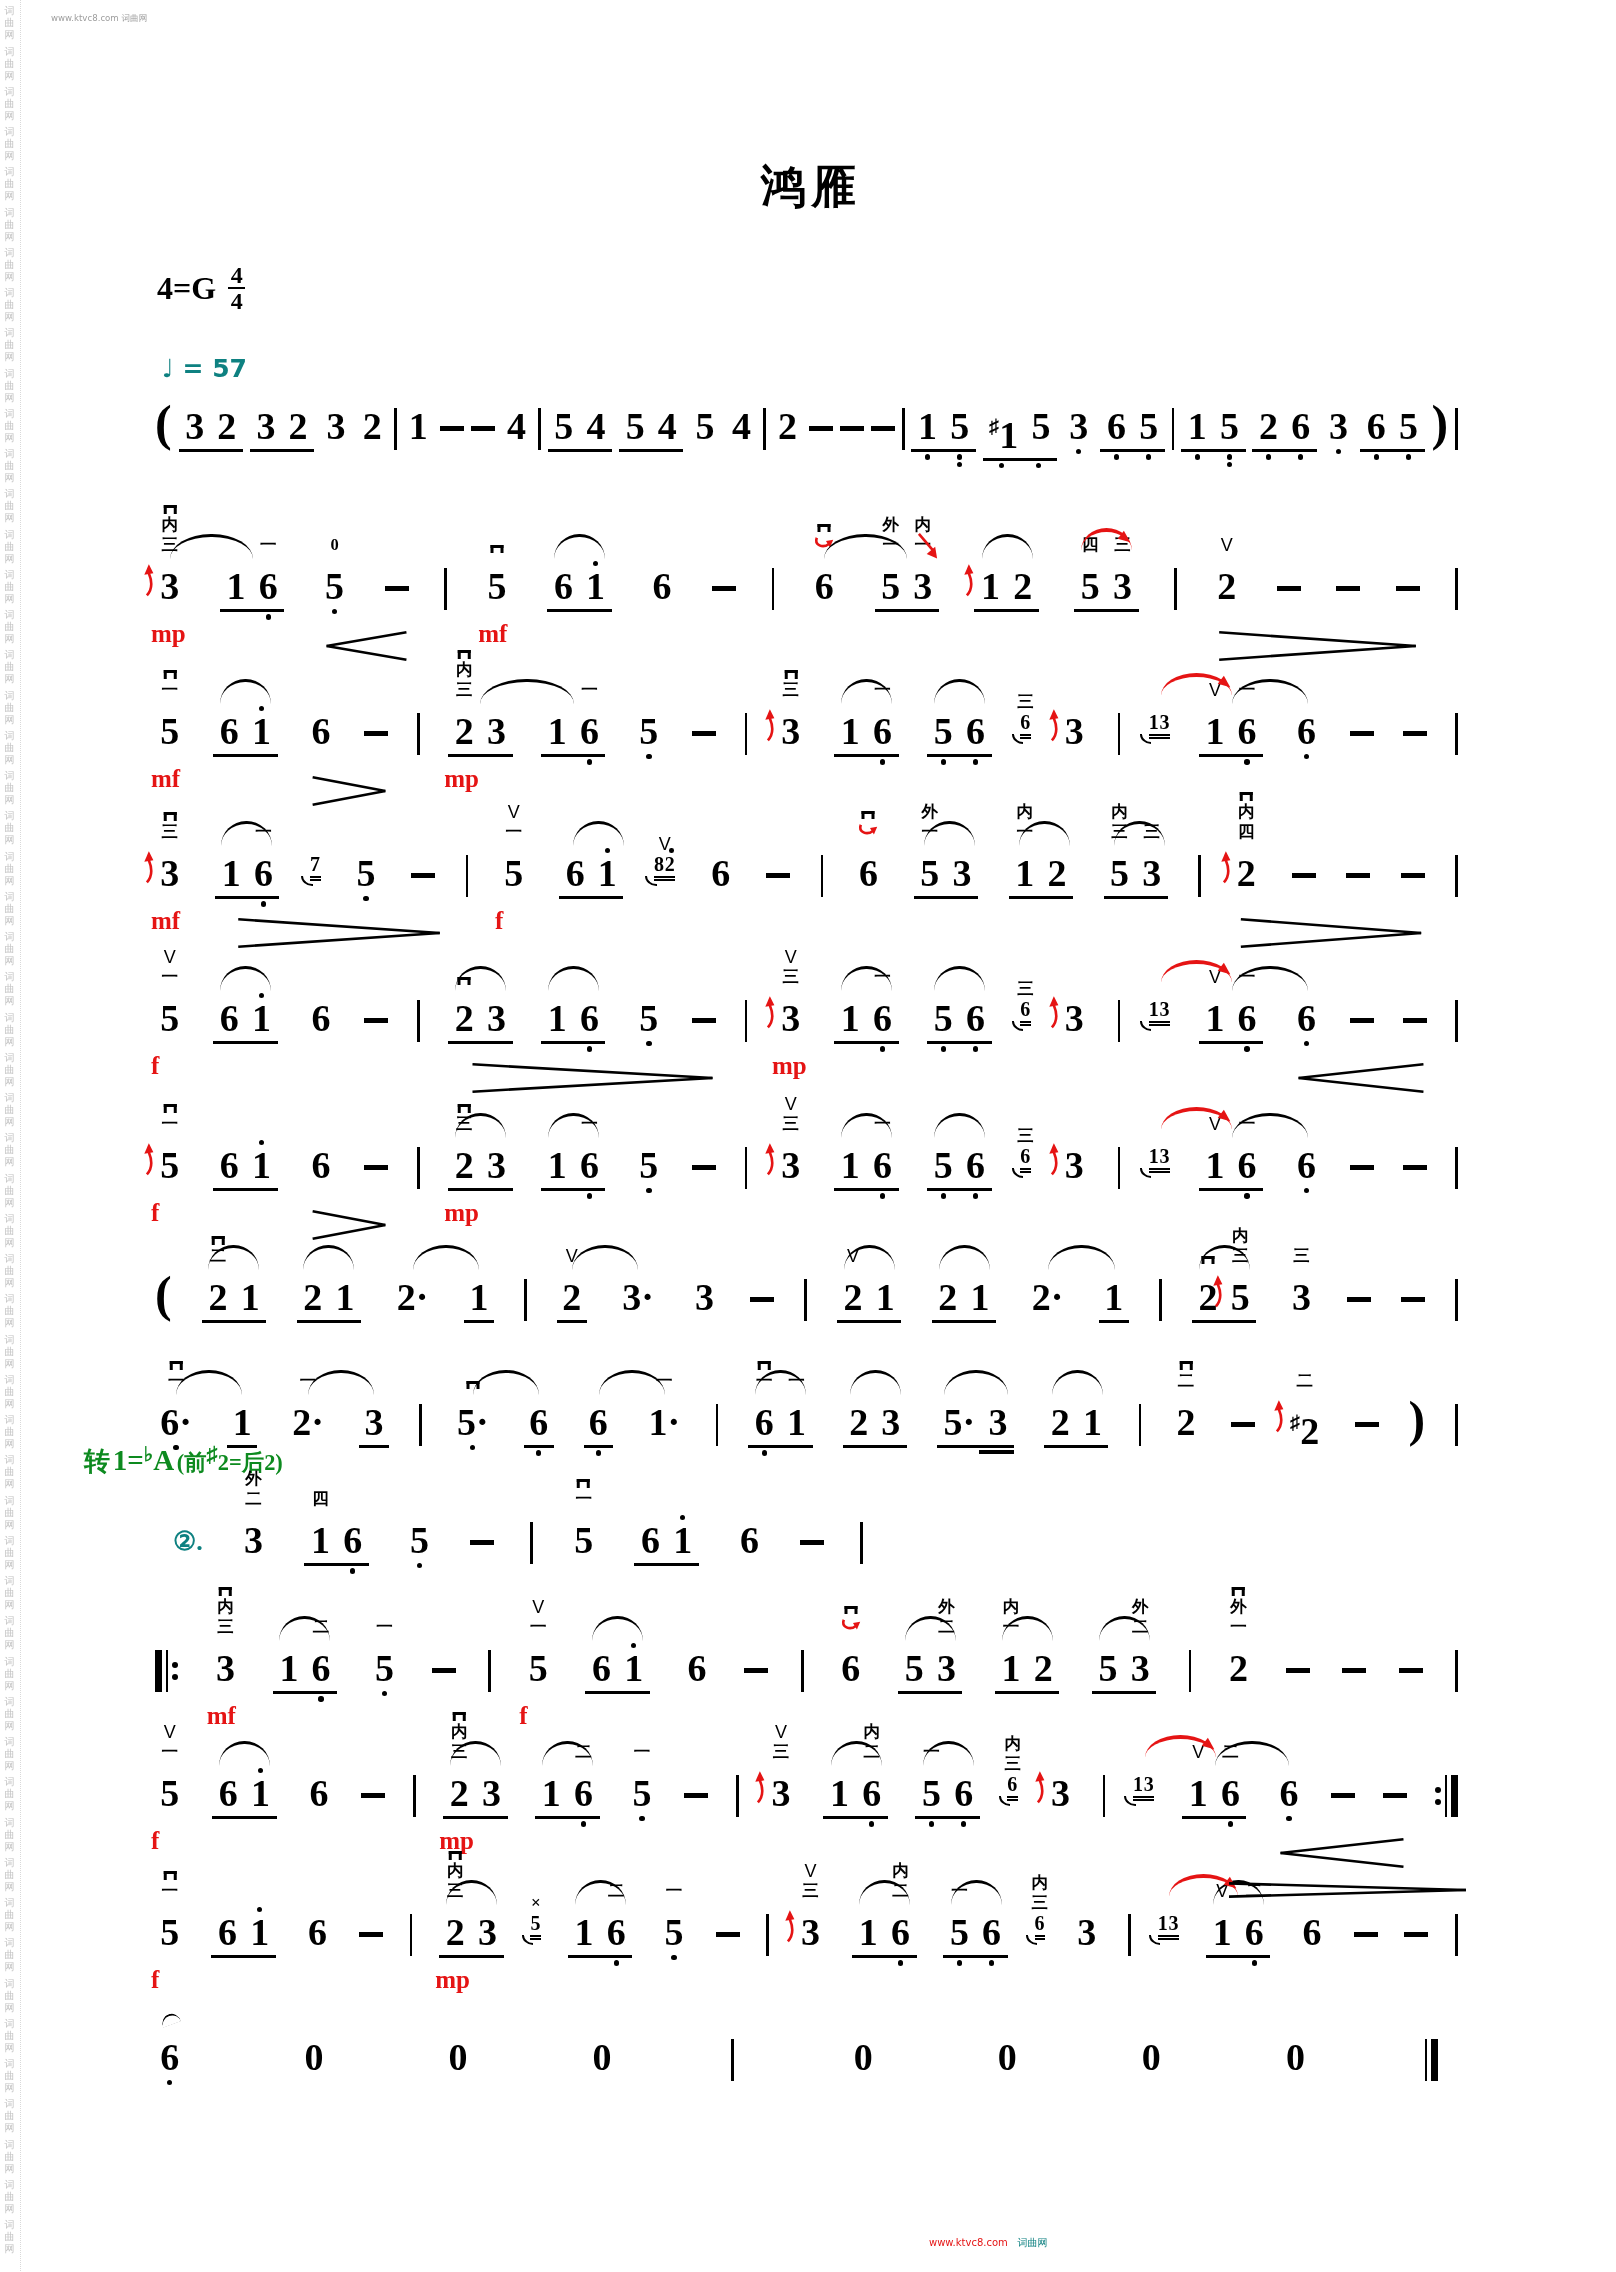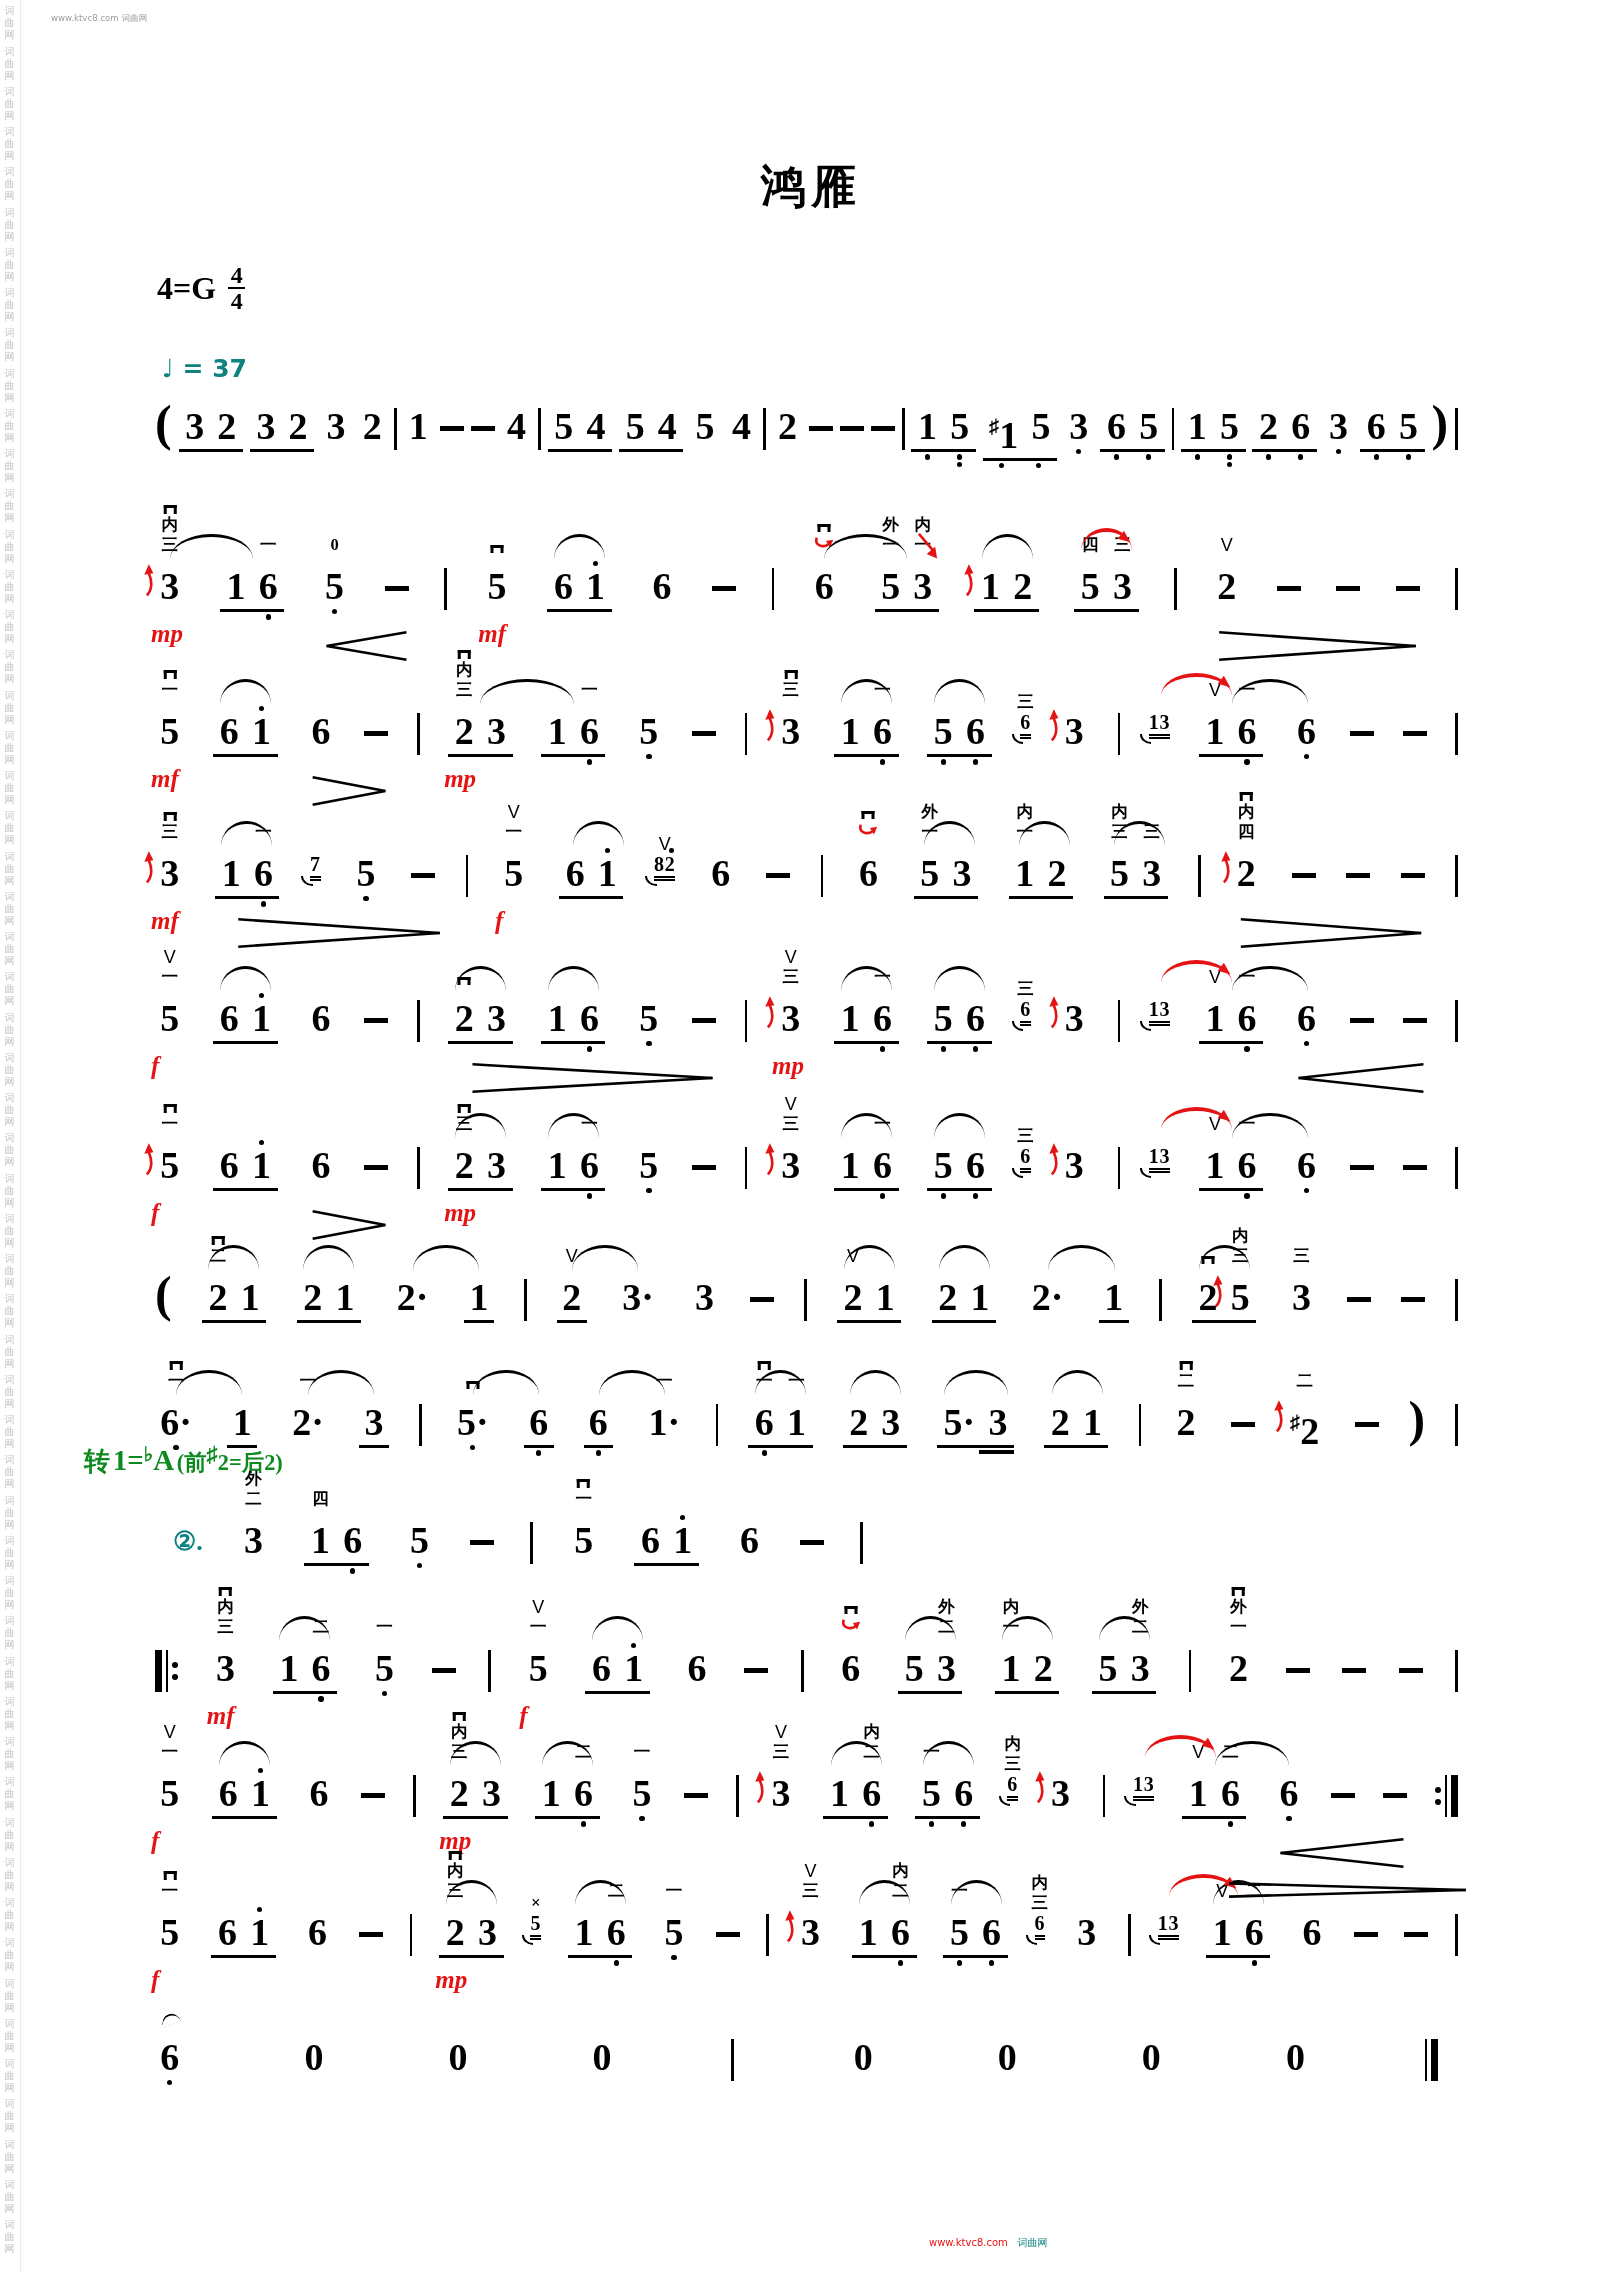--- a/index.html
+++ b/index.html
@@ -49,21 +49,21 @@
   .dt{width:5.3px;height:5.3px;border-radius:50%;background:#000;margin-top:2px;}
   .tops{position:absolute;bottom:100%;left:50%;transform:translateX(-50%);
         display:flex;flex-direction:column;align-items:center;gap:3.3px;margin-bottom:2.6px;}
   .fing{font-size:16.5px;line-height:16.5px;font-weight:bold;white-space:nowrap;}
   .upbow{font-family:"Liberation Sans",sans-serif;font-size:18px;line-height:16.5px;font-weight:400;}
   .db{width:13px;height:8.6px;border:3.3px solid #000;border-bottom:none;box-sizing:border-box;}
   .xmark{font-size:17px;line-height:16px;font-weight:bold;}
   .lvarc{width:18.5px;height:8.6px;border-top:2.6px solid #000;border-radius:100% 100% 0 0/200% 200% 0 0;
          transform:rotate(-20deg);}
   .dyn{position:absolute;top:64px;left:-4px;color:#e51414;font-size:25px;font-weight:bold;
-       font-style:italic;font-family:"Liberation Serif",serif;}
+       font-family:"Liberation Serif",serif;}
   .prearrow{position:absolute;right:96%;top:8px;}
   .gcell{position:relative;display:inline-flex;flex-direction:column;align-items:center;margin-top:10.6px;}
   .gnum{font-size:20px;line-height:21px;font-weight:bold;letter-spacing:0.7px;white-space:nowrap;}
   .gul{height:2px;background:#000;margin-top:1.3px;width:100%;}
   .gtail{position:absolute;left:-8.6px;bottom:-5.3px;width:9.2px;height:8px;
          border-left:2px solid #000;border-bottom:2px solid #000;border-radius:0 0 0 100%;}
   .ghidot{position:absolute;right:1.3px;top:-5.3px;width:4.6px;height:4.6px;border-radius:50%;background:#000;}
   .gtops{margin-bottom:1.3px;}
   .barwrap{display:flex;gap:4px;margin-top:12px;height:42px;align-items:center;}
   .bl{width:2.6px;height:42px;background:#000;}
@@ -382,21 +382,21 @@
     <span class="kt">4=G</span>
     <span class="frac">
       <span class="fn">4</span>
       <span class="fd">4</span>
     </span>
   </div>
 
   <div class="tempo">
     <span>♩</span>
     <span>=</span>
-    <span>37</span>
+    <span>57</span>
   </div>
 
   <div class="modline">
     <span class="m1">转</span>
     <span class="m2">1=</span><span class="m2 mflat">♭</span><span class="m2">A</span>
     <span class="m3">(前</span><span class="m3 msharp">♯</span><span class="m3">2=后2)</span>
   </div>
 
   <div id="lines">
       <div class="mline" style="left: 155px; top: 396px; width: 1303px;">

